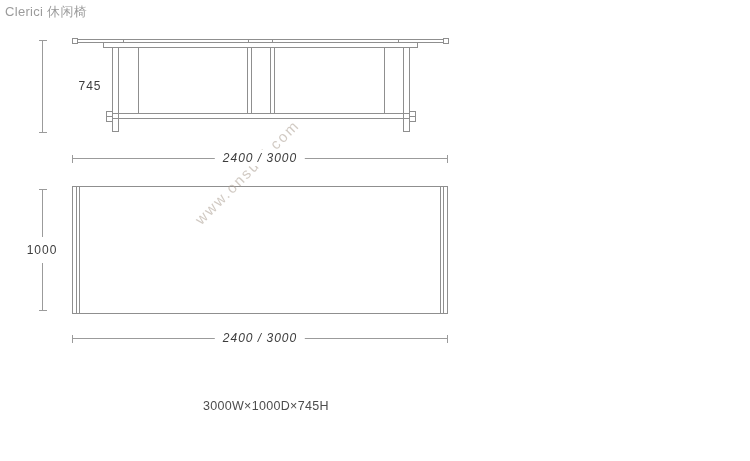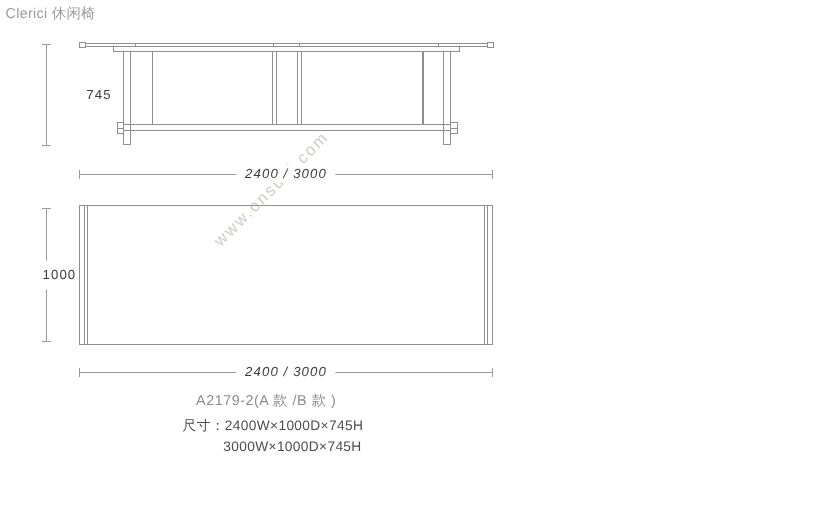--- a/index.html
+++ b/index.html
@@ -93,20 +93,18 @@
       </g>
     </g>
   </svg>
 
   <div class="watermark">www.onsuni.com</div>
 
   <div class="title">Clerici 休闲椅</div>
 
   <div class="dim-label vertical" style="left:42px;  top:86px;margin-left:48px;">745</div>
   <div class="dim-label horizontal" style="left:260px; top:158px;">2400 / 3000</div>
-  <div class="dim-label vertical" style="left:42px;  top:250px;margin-left:12px;">1000</div>
+  <div class="dim-label vertical" style="left:42px;  top:250px;">1000</div>
   <div class="dim-label horizontal" style="left:260px; top:338px;">2400 / 3000</div>
 
-  <div class="model-number">A2179-2(A 款 /B 款 )</div>
-  <div class="size-line l1">尺寸：2400W×1000D×745H</div>
   <div class="size-line l2">3000W×1000D×745H</div>
 
 </div>
 
 </body></html>

